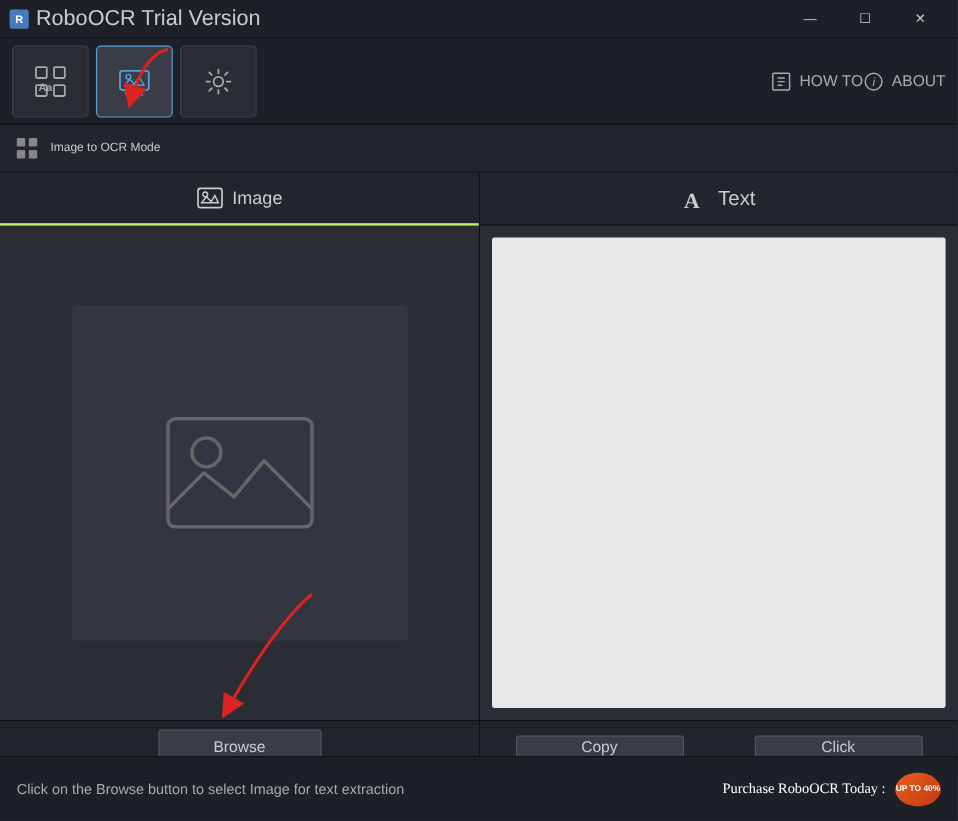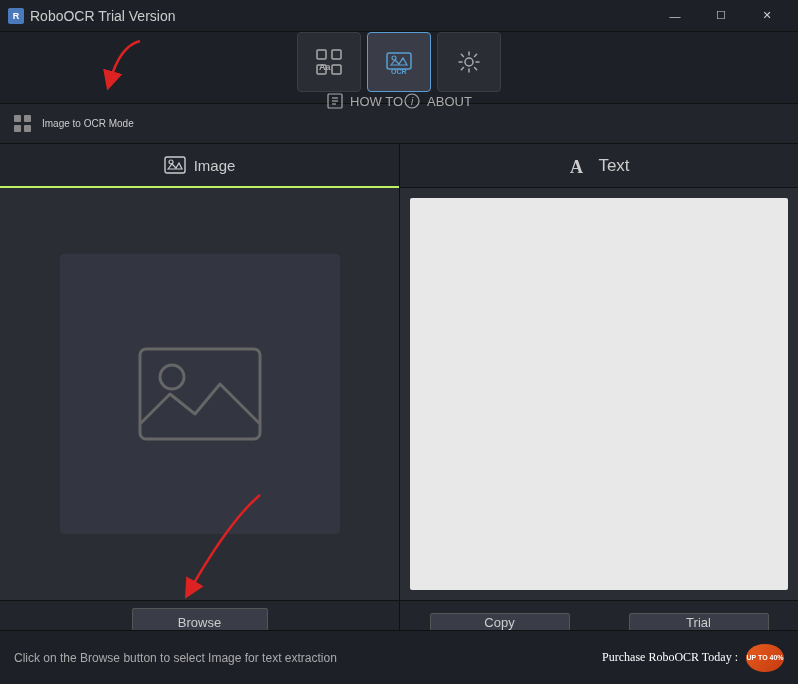--- a/index.html
+++ b/index.html
@@ -31,21 +31,21 @@
     #app-icon {
       width: 16px;
       height: 16px;
       background: #4a7abb;
       border-radius: 2px;
       display: flex; align-items: center; justify-content: center;
       font-size: 9px; color: white; font-weight: bold;
     }
     #title-text {
       color: #cccccc;
-      font-size: 14px;
+      font-size: 18px;
     }
     #window-controls {
       display: flex;
       gap: 0;
     }
     .win-btn {
       width: 46px;
       height: 32px;
       display: flex; align-items: center; justify-content: center;
       color: #cccccc;
@@ -59,21 +59,20 @@
     
     #toolbar {
       width: 100%;
       height: 72px;
       background: #1e2028;
       display: flex;
       align-items: center;
       padding: 0 10px;
       border-bottom: 1px solid #111;
       justify-content: space-between;
-      flex-direction: column;
     }
     #toolbar-left {
       display: flex;
       align-items: center;
       gap: 6px;
     }
     .tool-btn {
       width: 64px;
       height: 60px;
       background: #2b2d35;
@@ -422,21 +421,21 @@
       <svg width="22" height="22" viewBox="0 0 22 22" fill="none">
         <text x="2" y="18" font-size="18" font-weight="bold" fill="#ccc" font-family="serif">A</text>
       </svg>
       <span id="right-panel-header-label">Text</span>
     </div>
     <div id="text-area-container">
       <textarea id="text-output" placeholder="" style=""></textarea>
     </div>
     <div id="right-panel-footer">
       <div class="action-button">Copy</div>
-      <div class="action-button">Trial</div>
+      <div class="action-button">Click</div>
     </div>
   </div>
 
 </div>
 
 <div id="status-bar">
   <span id="status-left">Click on the Browse button to select Image for text extraction</span>
   <div id="status-right">
     <span id="status-right-text">Purchase RoboOCR Today :</span>
     <div id="promo-badge">

